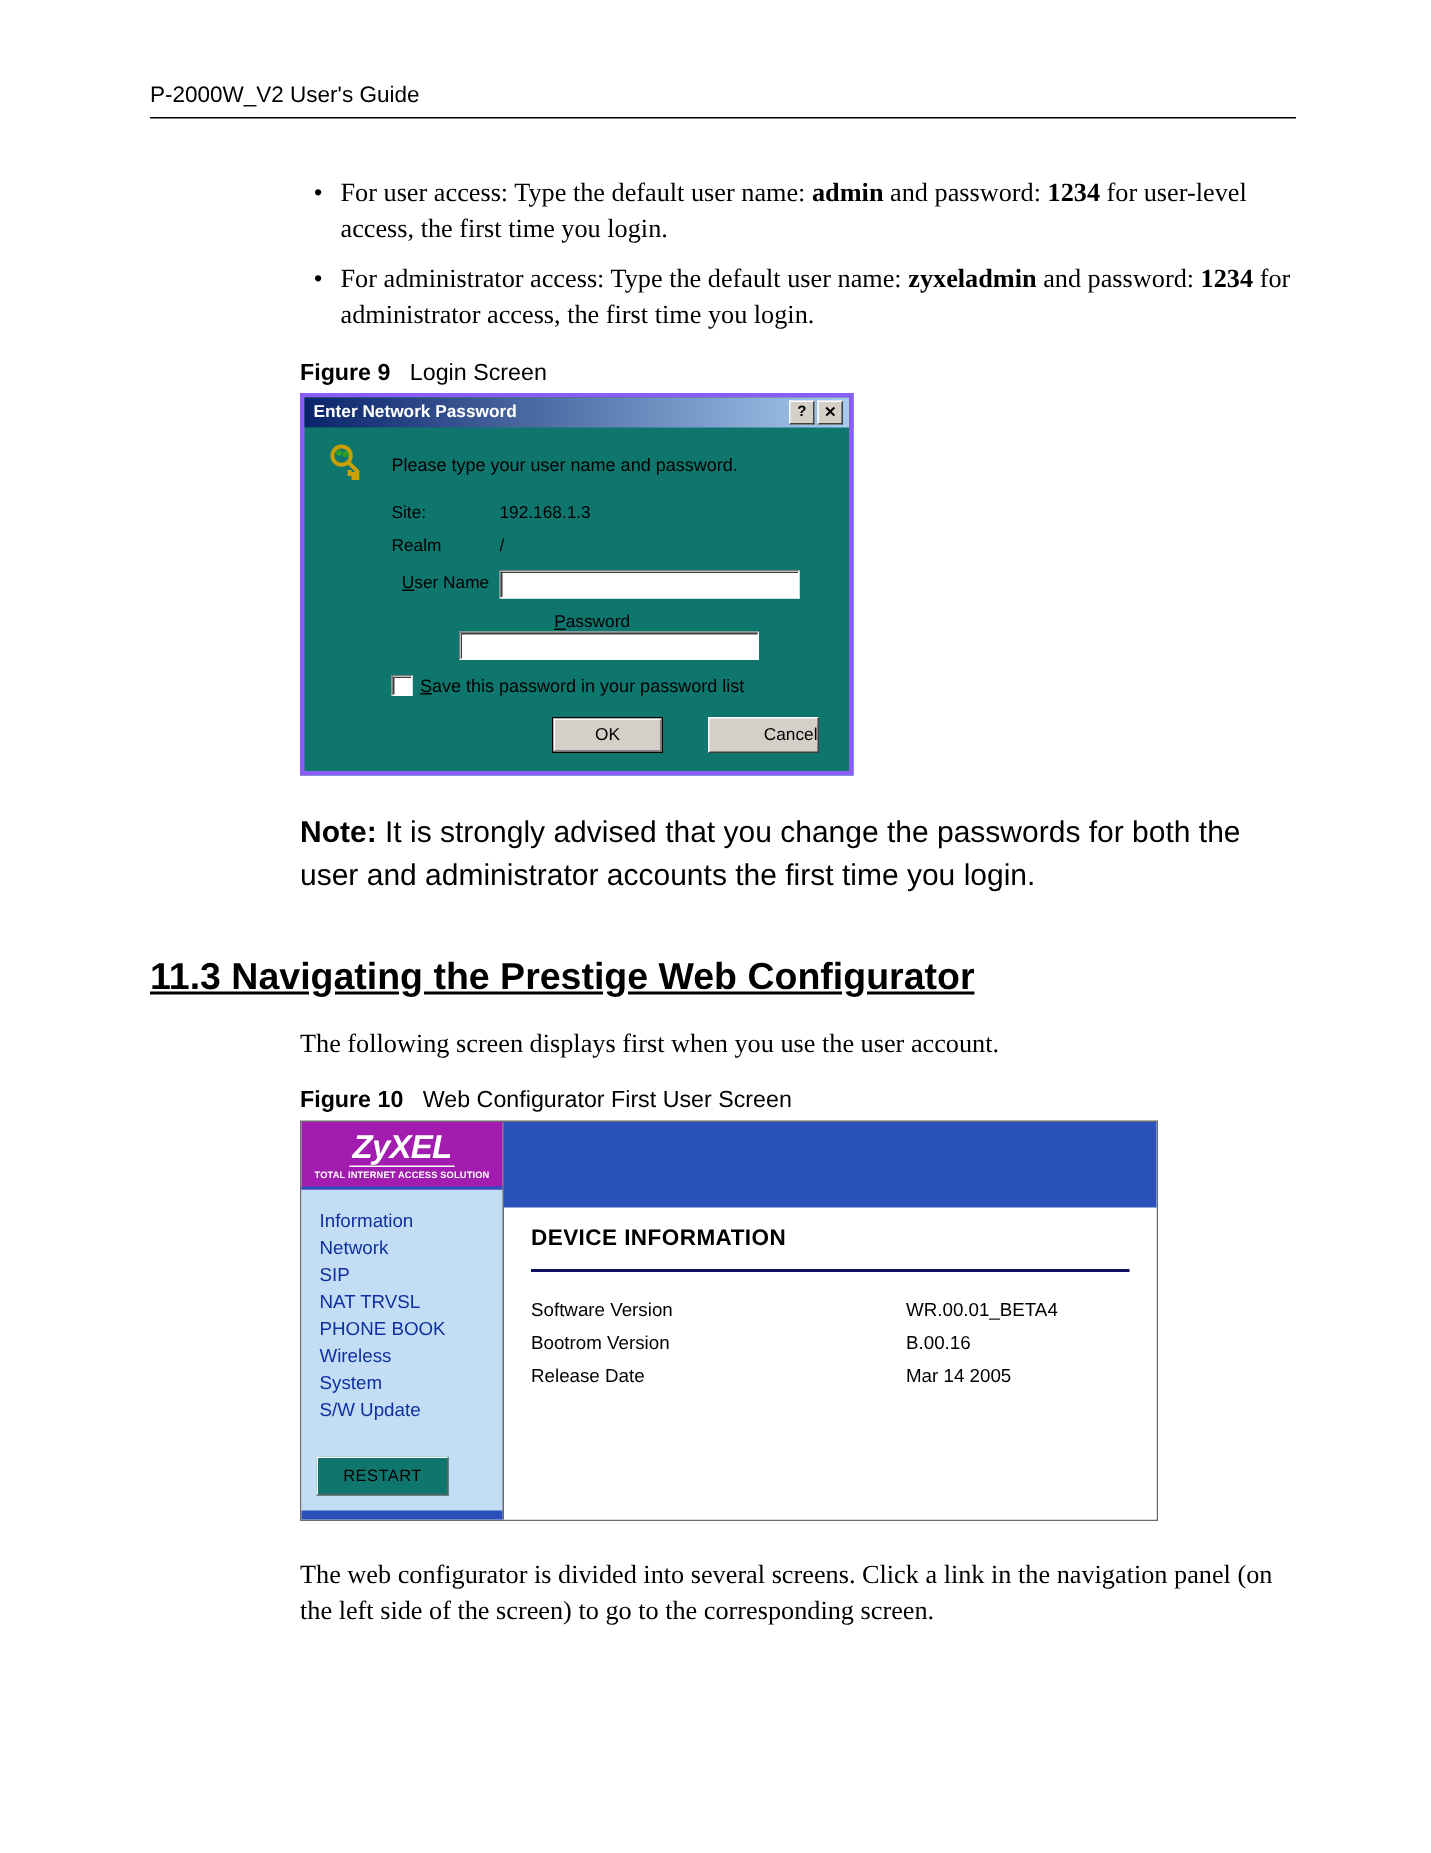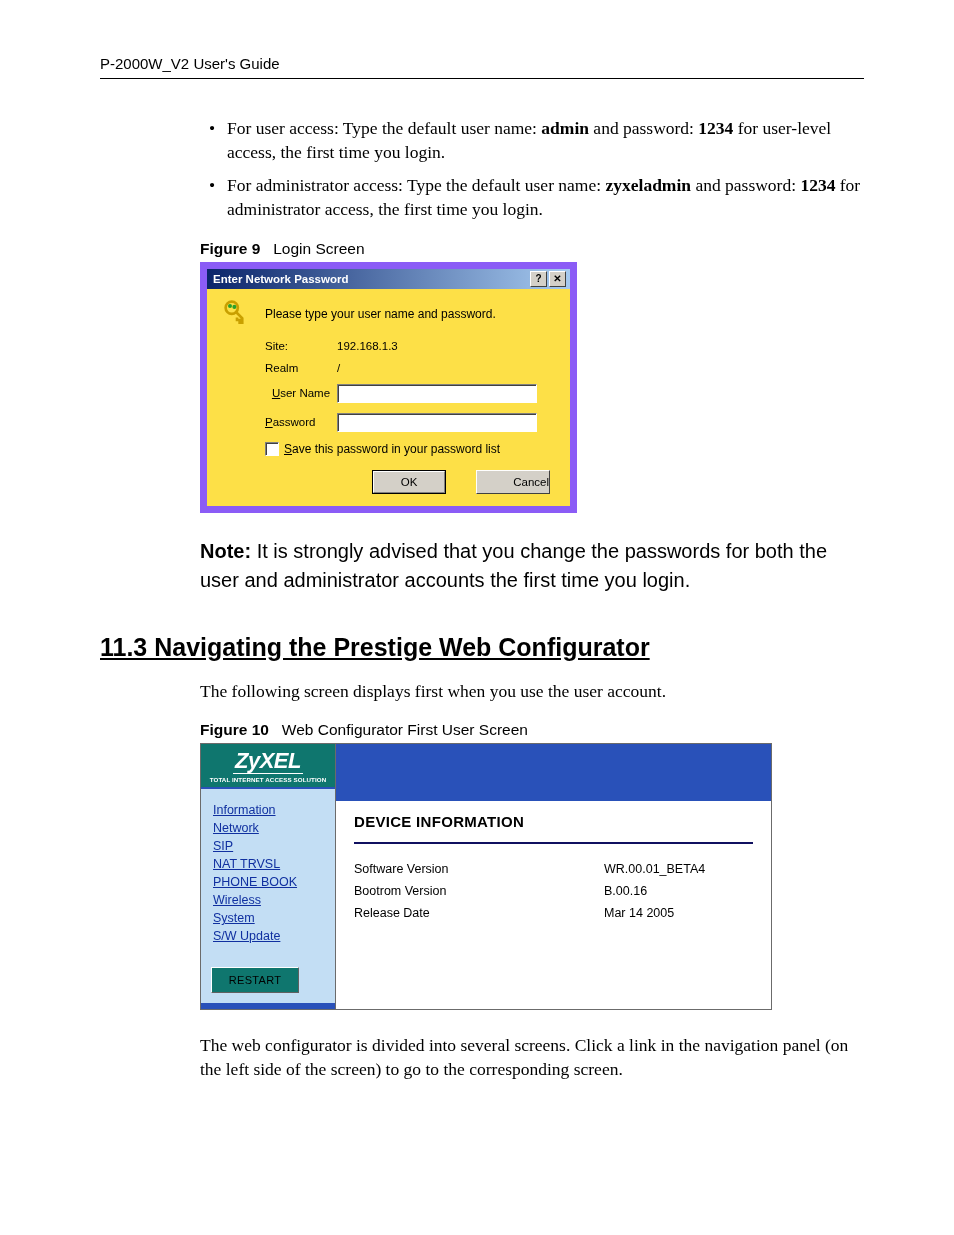--- a/index.html
+++ b/index.html
@@ -46,22 +46,22 @@
     font-size: 15.5px;
     margin: 18px 0 4px 100px;
   }
   .figcap .fignum { font-weight: bold; }
   .figframe {
     margin-left: 100px;
   }
   
   .dlg {
     width: 363px;
-    border: 7px solid #8b5cf6;
-    background: #fde047;
+    border: 3px solid #8b5cf6;
+    background: #0f766e;
     font-family: Tahoma, Arial, sans-serif;
     font-size: 12px;
   }
   .dlg-title {
     background: linear-gradient(to right, #0a246a 0%, #a6caf0 100%);
     color: #fff;
     font-weight: bold;
     padding: 3px 4px 3px 6px;
     display: flex;
     align-items: center;
@@ -166,21 +166,21 @@
   }
   .app-side {
     width: 135px;
     background: #c3def4;
     border-right: 1px solid #6b6b6b;
     padding: 0;
     box-sizing: border-box;
     position: relative;
   }
   .logo-box {
-    background: #0f766e;
+    background: #a21caf;
     color: #fff;
     text-align: center;
     padding: 6px 4px 4px 4px;
     border-bottom: 2px solid #2951b9;
   }
   .logo-z {
     font-weight: 900;
     font-size: 22px;
     font-style: italic;
     letter-spacing: -0.5px;
@@ -195,21 +195,20 @@
     letter-spacing: 0.1px;
     margin-top: 2px;
     font-weight: bold;
   }
   .nav-links {
     padding: 14px 10px 10px 12px;
   }
   .nav-links a {
     display: block;
     color: #1030a0;
-    text-decoration: underline;
     margin-bottom: 4px;
     font-size: 12.5px;
   }
   .restart-wrap {
     padding: 10px;
   }
   .restart-btn {
     width: 86px; height: 24px;
     background: #0f766e;
     border: 1px solid #fff;
@@ -298,21 +297,21 @@
           <span class="val">192.168.1.3</span>
         </div>
         <div class="dlg-row" style="margin-left:42px;">
           <span class="lbl">Realm</span>
           <span class="val">/</span>
         </div>
         <div class="dlg-row" style="margin-left:42px;text-align:center;">
           <span class="lbl"><span class="u">U</span><span>ser Name</span></span>
           <span class="sunken"></span>
         </div>
-        <div class="dlg-row" style="margin-left:42px;">
+        <div class="dlg-row" style="margin-left:42px;flex-direction:column;">
           <span class="lbl"><span class="u">P</span><span>assword</span></span>
           <span class="sunken"></span>
         </div>
         <div class="dlg-row" style="margin-left:42px;">
           <span class="chk"></span>
           <span><span class="u">S</span><span>ave this password in your password list</span></span>
         </div>
         <div class="dlg-buttons">
           <div class="winbtn default">
               <span>OK</span>

